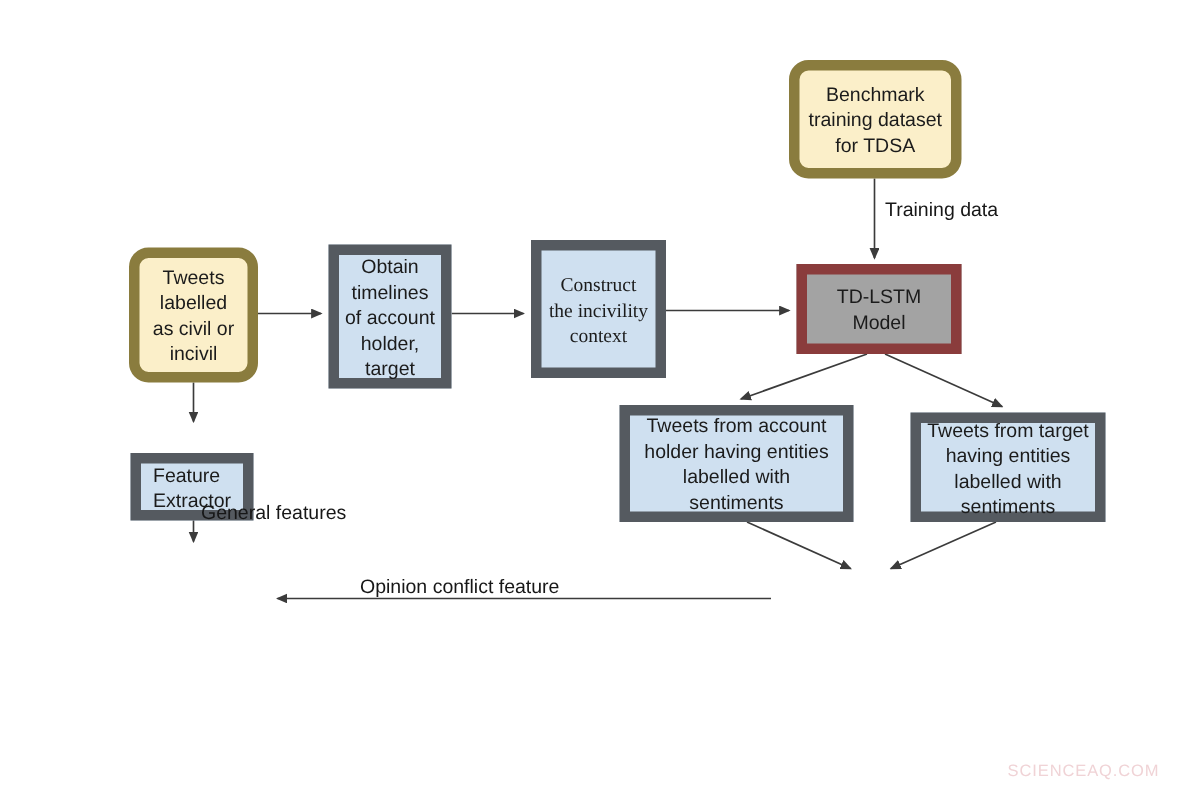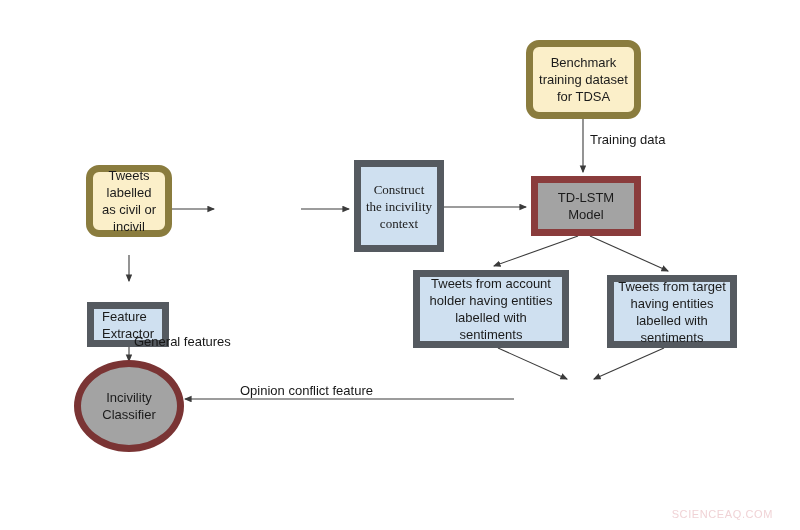--- a/index.html
+++ b/index.html
@@ -86,25 +86,30 @@
       <path d="M578,236 L494,266"></path>
       <path d="M590,236 L668,271"></path>
       <path d="M498,348 L567,379"></path>
       <path d="M664,348 L594,379"></path>
       <path d="M514,399 L185,399"></path>
       <path d="M129,255 L129,281"></path>
       <path d="M129,330 L129,361"></path>
     </g>
   </svg>
 
-  <div class="node yellow rounded" style="left:86px; top:165px; width:86px; height:72px;">Tweets
+  <div class="node yellow rounded" style="left:86px; top:165px; width:86px; height:90px;">Tweets
 labelled
 as civil or
 incivil</div>
 
+  <div class="node blue" style="left:219px; top:163px; width:82px; height:96px;">Obtain
+timelines
+of account
+holder,
+target</div>
 
   <div class="node blue" style="left:354px; top:160px; width:90px; height:92px;font-family:Liberation Serif, serif;">Construct
 the incivility
 context</div>
 
   <div class="node yellow rounded" style="left:526px; top:40px; width:115px; height:79px;">Benchmark
 training dataset
 for TDSA</div>
 
   <div class="node red" style="left:531px; top:176px; width:110px; height:60px;">TD-LSTM
@@ -117,22 +122,20 @@
 
   <div class="node blue" style="left:607px; top:275px; width:130px; height:73px;">Tweets from target
 having entities
 labelled with
 sentiments</div>
 
   <div class="node blue left-align" style="left:87px; top:302px; width:82px; height:45px;">Feature
 Extractor</div>
 
 
-  <div class="node red circle" style="left:74px; top:360px; width:110px; height:92px;">Incivility
-Classifier</div>
 
   <div class="edge-label" style="left:590px; top:132px;">Training data</div>
 
   <div class="edge-label" style="left:134px; top:334px;">General features</div>
 
   <div class="edge-label" style="left:240px; top:383px;">Opinion conflict feature</div>
 
   <div class="watermark">SCIENCEAQ.COM</div>
 
 </div>

